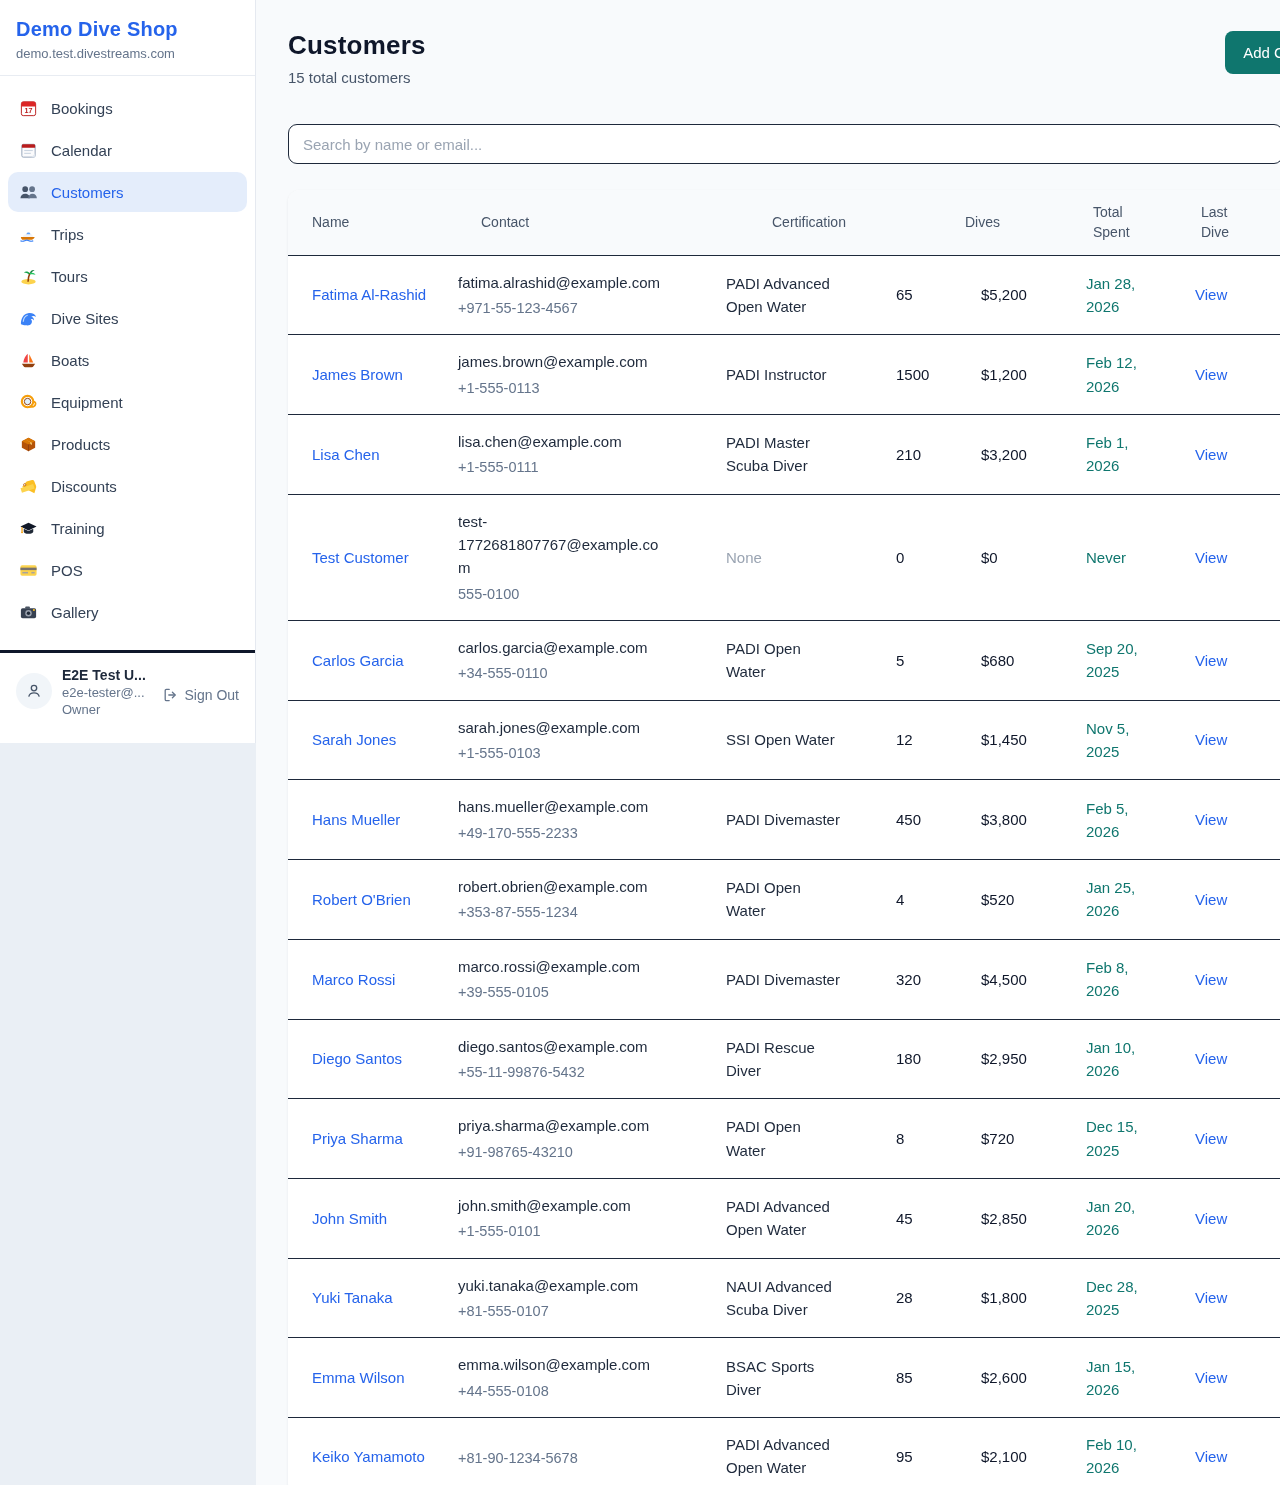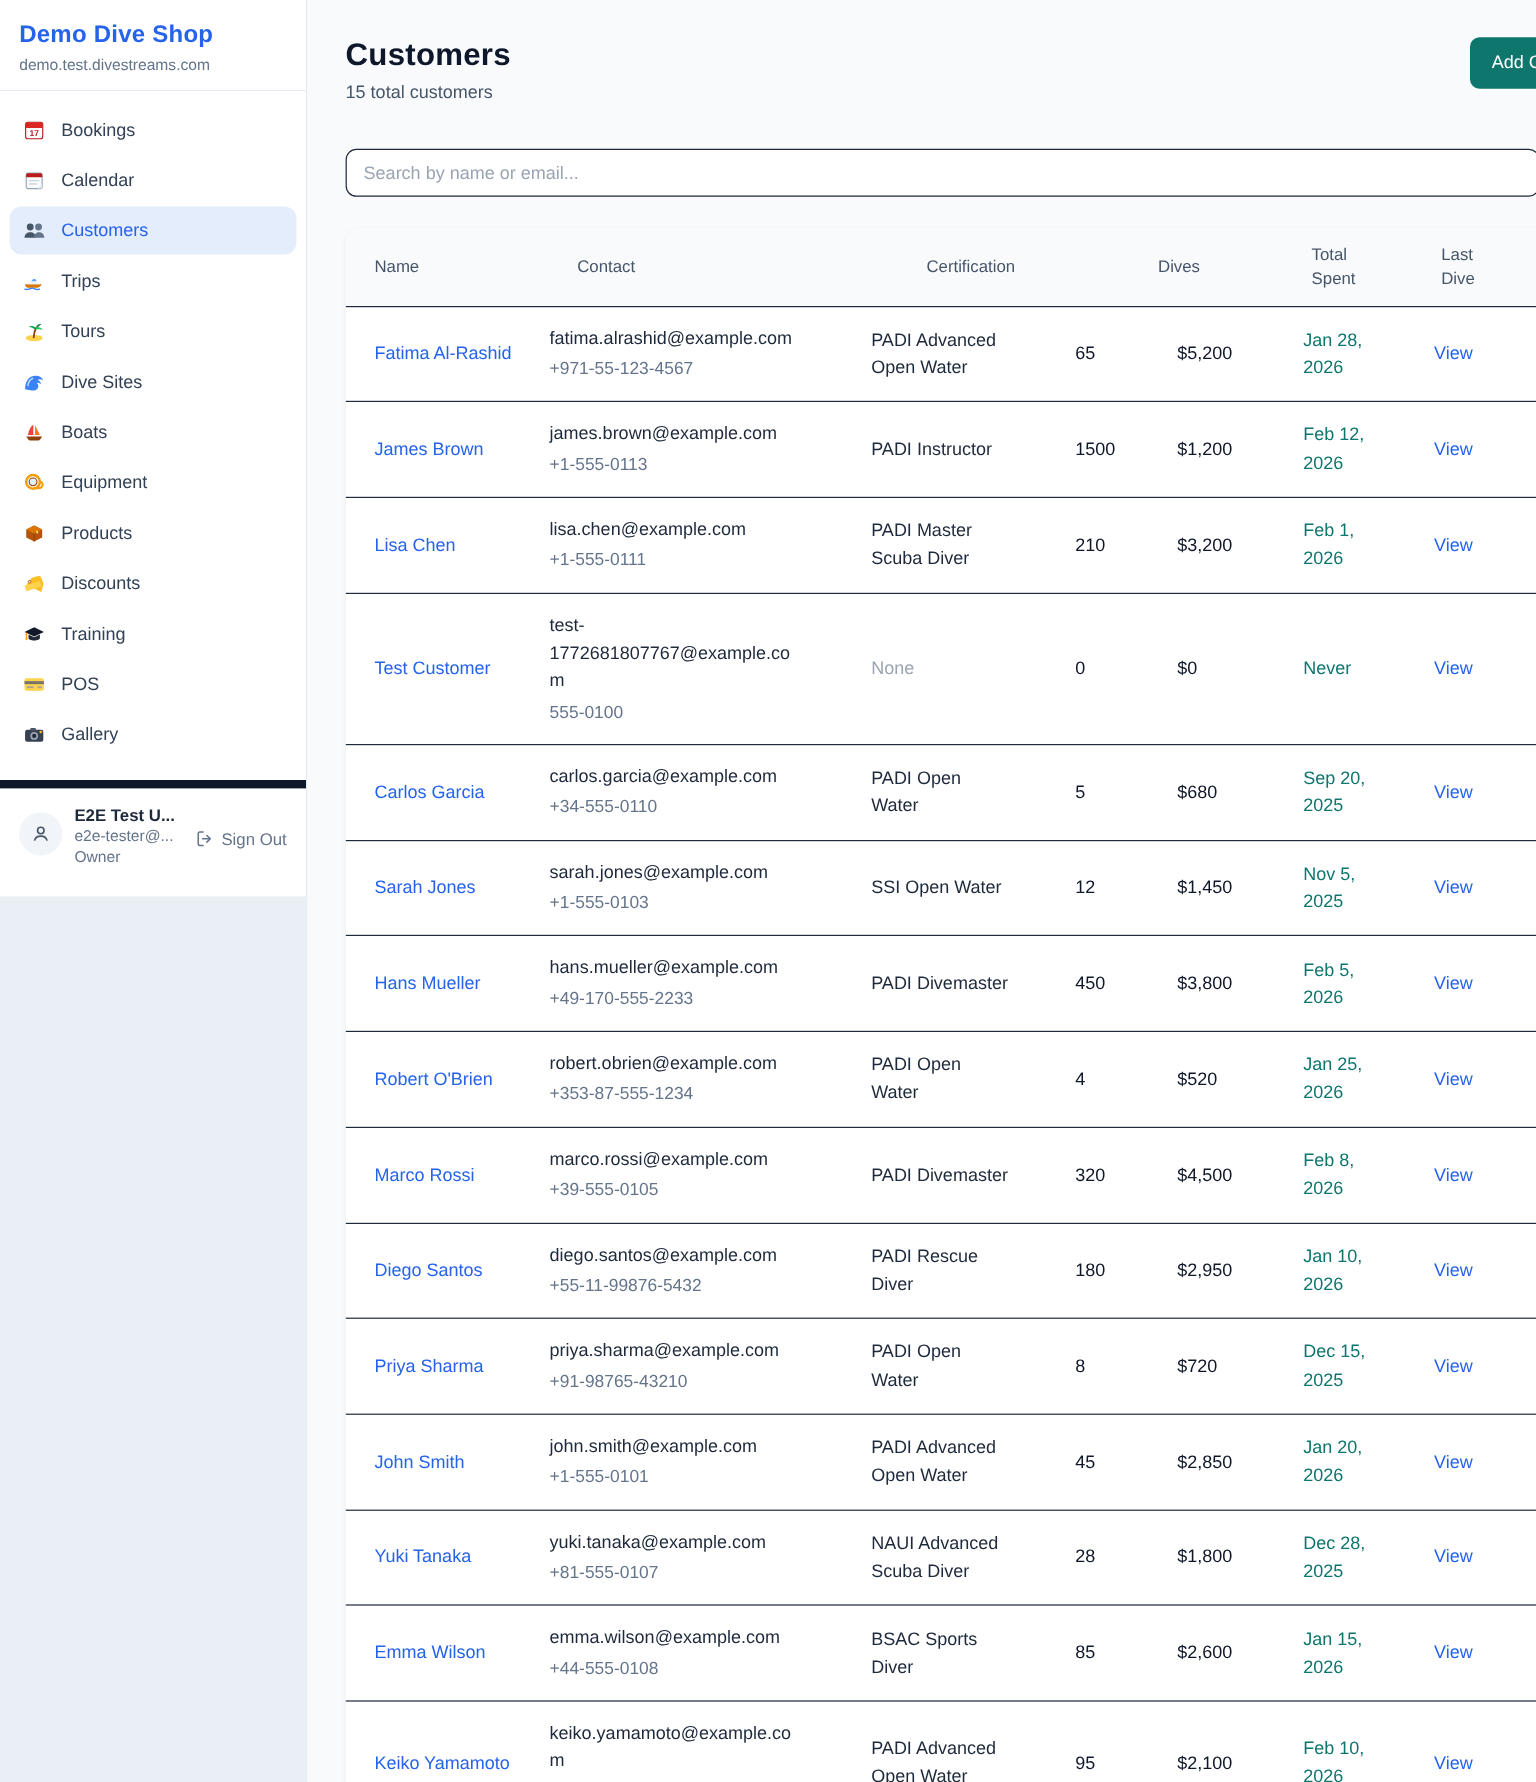--- a/index.html
+++ b/index.html
@@ -23,21 +23,21 @@
   .nav { padding:12px 8px 10px 8px; }
   .nav-item {
     display:flex; align-items:center; gap:13px;
     padding:10px 10px; border-radius:10px; cursor:pointer;
     color:#334155; font-size:15px; margin-bottom:2px;
   }
   .nav-item.active { background:#e4edfb; color:#2563eb; font-weight:500; }
   .nav-icon { width:20px; height:20px; display:inline-flex; align-items:center; justify-content:center; flex:0 0 20px; }
   .nav-icon svg { width:19px; height:19px; display:block; }
   .sidebar-footer {
-    border-top:7px solid #0f172a; margin-top:6px; padding:14px 16px 16px 16px;
+    border-top:3px solid #0f172a; margin-top:6px; padding:14px 16px 16px 16px;
     display:flex; align-items:flex-start; gap:10px;
   }
   .avatar {
     width:36px; height:36px; border-radius:50%; background:#f1f5f9;
     display:flex; align-items:center; justify-content:center; flex:0 0 36px; margin-top:6px;
   }
   .user-meta { flex:1; min-width:0; }
   .user-name { font-size:14px; font-weight:700; color:#1e293b; white-space:nowrap; }
   .user-email, .user-role { font-size:13px; color:#64748b; margin-top:2px; white-space:nowrap; }
   .signout {
@@ -478,21 +478,20 @@
     <div class="cell cert">BSAC Sports Diver</div>
     <div class="cell dives">85</div>
     <div class="cell spent">$2,600</div>
     <div class="cell lastdive">Jan 15, 2026</div>
     <div class="cell viewcell"><a class="view-link">View</a></div>
   </div>
 
   <div class="trow">
     <div class="cell name"><a class="name-link">Keiko Yamamoto</a></div>
     <div class="cell contact">
-      <div class="email">keiko.yamamoto@example.com</div>
       <div class="phone">+81-90-1234-5678</div>
     </div>
     <div class="cell cert">PADI Advanced Open Water</div>
     <div class="cell dives">95</div>
     <div class="cell spent">$2,100</div>
     <div class="cell lastdive">Feb 10, 2026</div>
     <div class="cell viewcell"><a class="view-link">View</a></div>
   </div>
 </div>
     </section>

